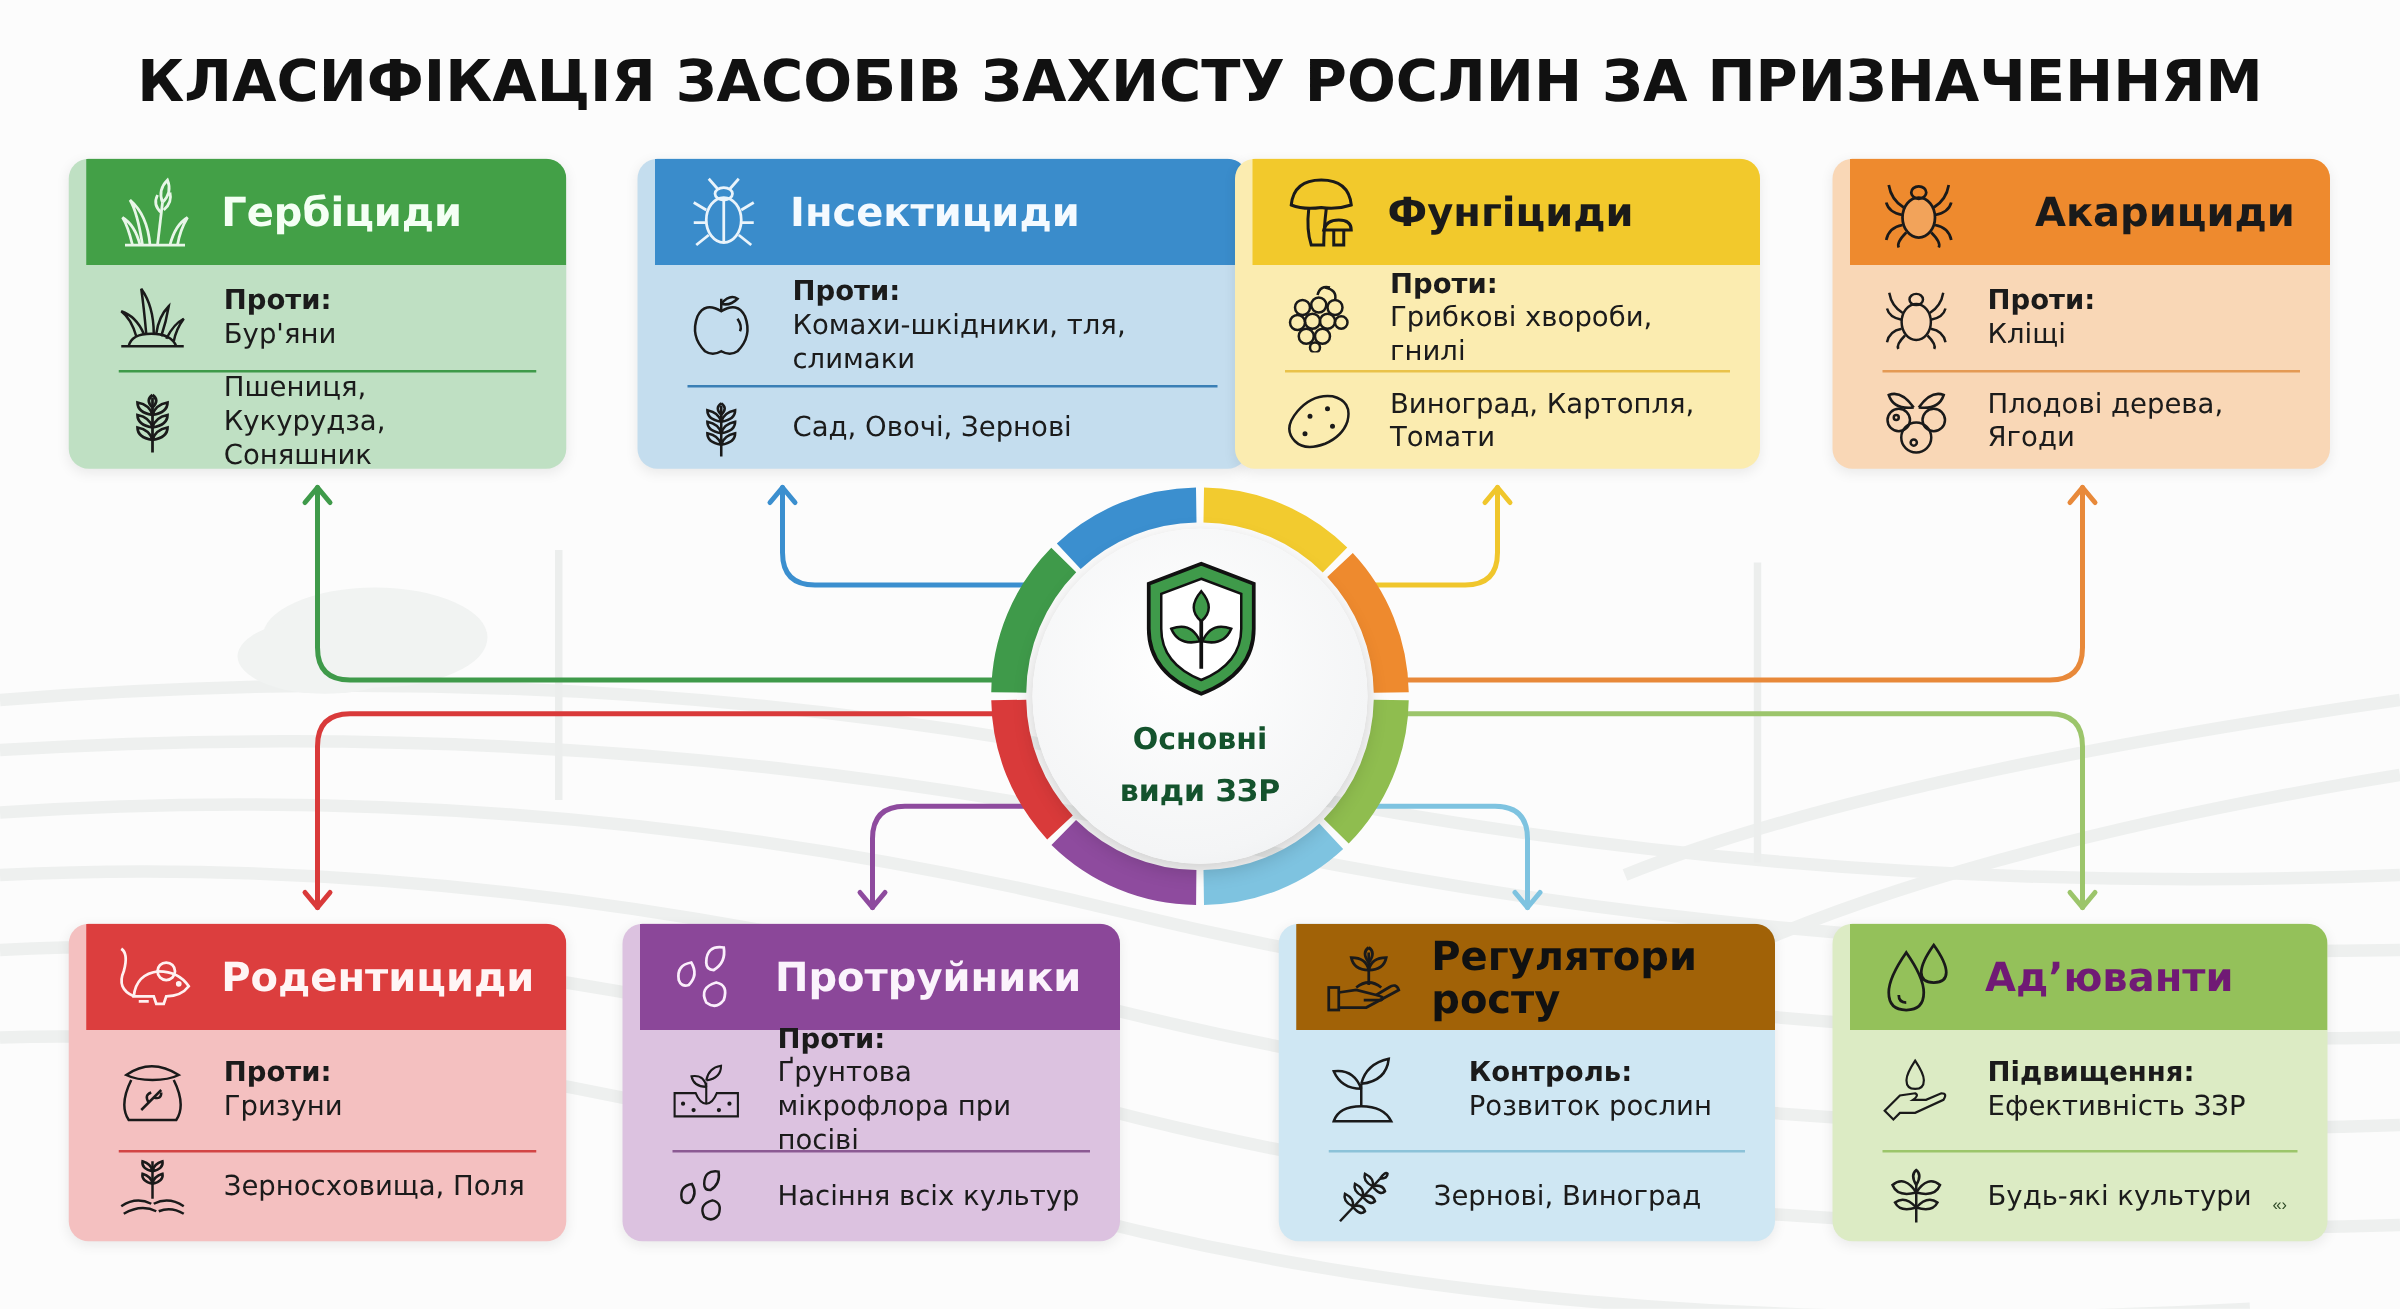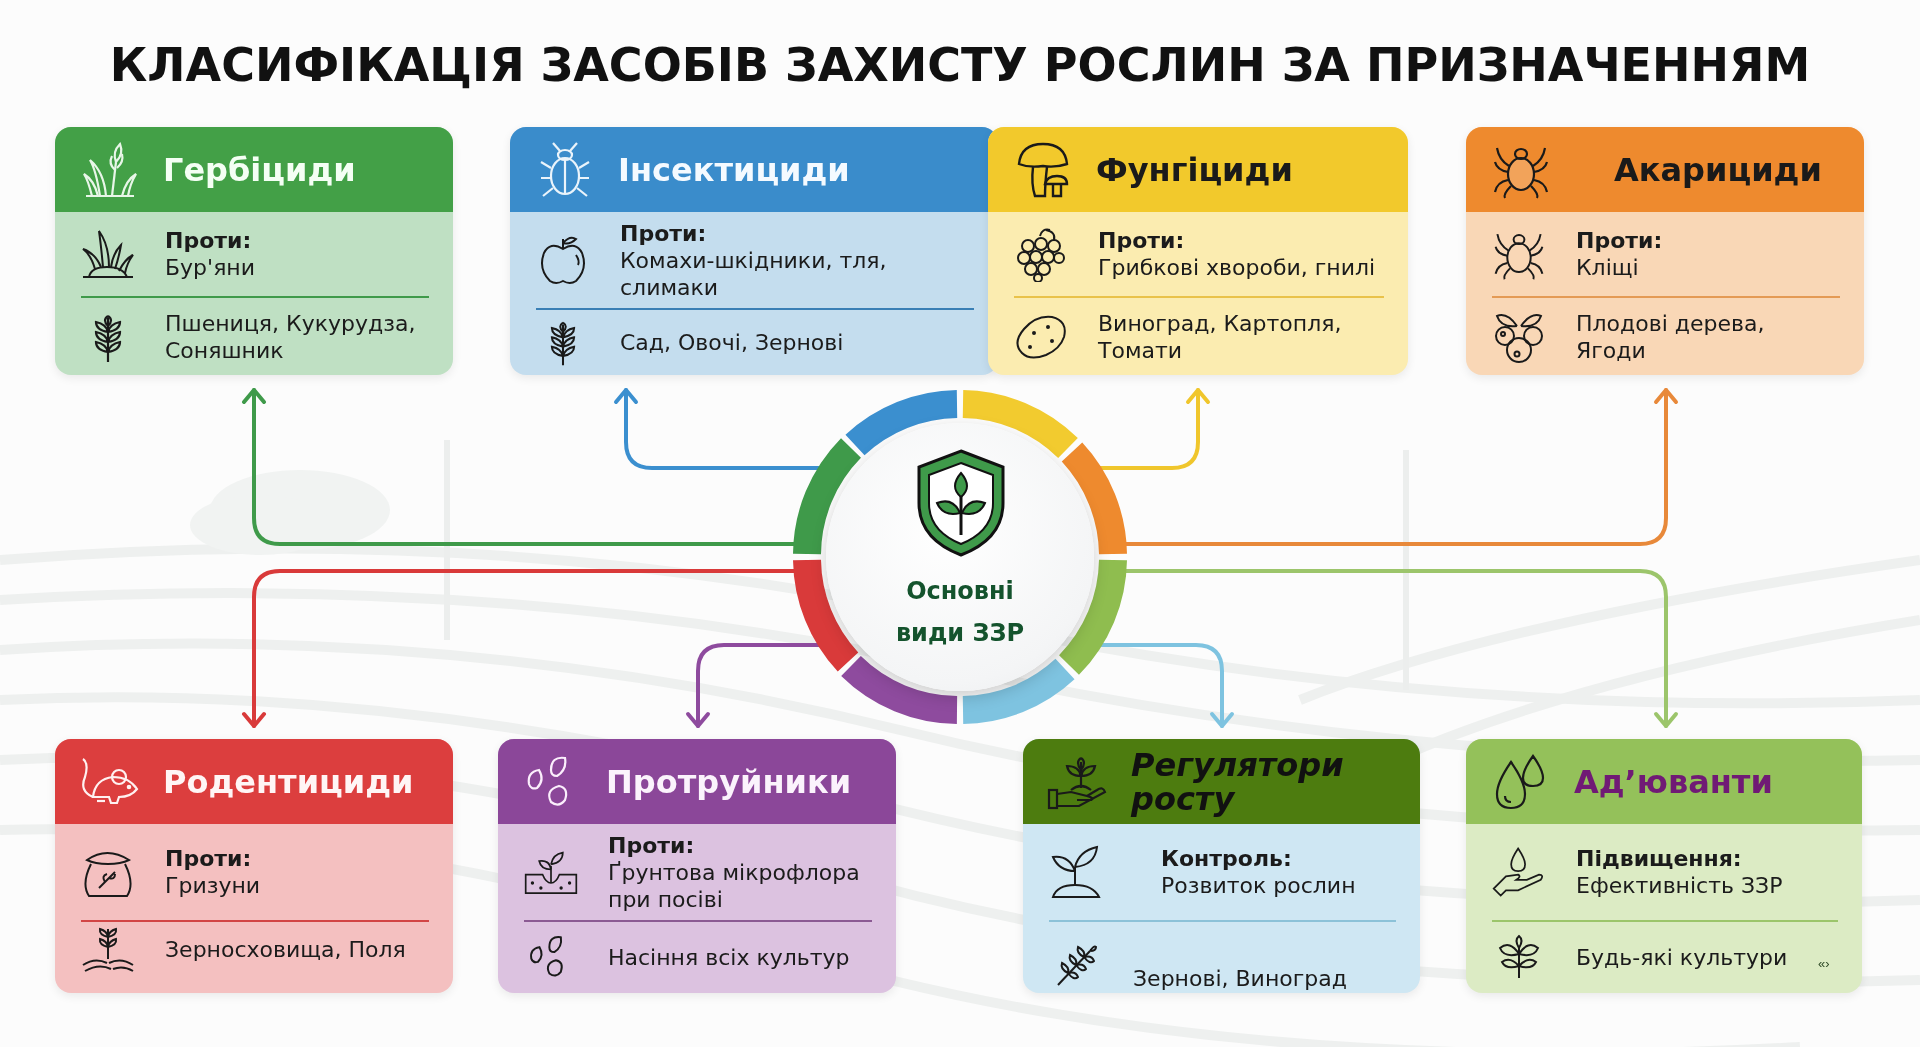--- a/index.html
+++ b/index.html
@@ -13,20 +13,21 @@
   .bg-svg { position: absolute; left: 0; top: 0; width: 1920px; height: 1047px; z-index: 0; }
   .title {
     position: absolute; left: 0; top: 38px; width: 1920px; text-align: center;
     font-family: "DejaVu Sans", sans-serif; font-weight: bold; font-size: 46px;
     letter-spacing: 0px; color: #111; z-index: 2;
   }
   .connectors { position: absolute; left: 0; top: 0; width: 1920px; height: 1047px; z-index: 1; }
   .card {
     position: absolute; border-radius: 16px; overflow: hidden; z-index: 3;
     box-shadow: 0 3px 10px rgba(0,0,0,0.08);
+    padding-left: 14px;
   }
   .card-head {
     height: 85px; display: flex; align-items: center; padding-left: 24px;
   }
   .card-head .hicon { width: 62px; height: 62px; flex: 0 0 62px; display: flex; align-items: center; justify-content: center; }
   .card-head .htitle {
     margin-left: 22px; font-family: "DejaVu Sans", sans-serif; font-weight: bold; font-size: 32px; line-height: 34px;
   }
   .card-body { padding: 0 24px 0 26px; }
   .row { display: flex; align-items: center; }
@@ -438,21 +439,21 @@
           <path d="M26 16 Q26 2 40 4 Q42 16 32 22 Q26 22 26 16 Z"></path>
           <path d="M26 48 Q20 36 34 32 Q44 34 40 46 Q34 54 26 48 Z"></path>
         </svg>
       </span>
       <div class="rtext">Насіння всіх культур</div>
     </div>
   </div>
 </div>
 
 <div class="card" style="left:1023px; top:739px; width:397px; height:254px; background:#cfe7f3;">
-  <div class="card-head" style="background:#4d7c0f;font-style:italic;">
+  <div class="card-head" style="background:#a16207;">
     <span class="hicon">
       <svg width="62" height="60" viewBox="0 0 62 60" fill="none" stroke="#1a1a1a" stroke-width="2.2">
         <path d="M34 36 L34 10"></path>
           <path d="M34 6 Q28 10 34 18 Q40 10 34 6"></path>
         <path d="M34 24 Q22 24 20 14 Q32 14 34 24"></path>
           <path d="M34 24 Q46 24 48 14 Q36 14 34 24"></path>
         <path d="M24 38 Q34 30 44 38"></path>
         <rect x="2" y="38" width="8" height="18"></rect>
           <path d="M10 42 L24 40 L40 44 Q48 46 44 48 L30 48"></path>
           <path d="M10 54 L32 54 L58 40 Q56 34 50 38 L40 44"></path>
@@ -469,21 +470,21 @@
             <path d="M26 26 Q10 26 4 12 Q20 10 26 26"></path>
             <path d="M26 22 Q30 6 48 2 Q46 20 26 22"></path>
         </svg>
       </span>
       <div class="rtext">
         <b>Контроль:</b>
         <span>Розвиток рослин</span>
       </div>
     </div>
     <div class="divider" style="background:#8cc2d8;"></div>
-    <div class="row row2" style="height:70px;align-items:flex-end;">
+    <div class="row row2" style="height:70px;">
       <span class="ricon">
         <svg width="44" height="44" viewBox="0 0 44 44" fill="none" stroke="#1a1a1a" stroke-width="2">
           <path d="M4 42 L36 8"></path>
             <path d="M36 8 Q40 2 42 4 Q42 8 36 8"></path>
           <path d="M30 14 Q22 10 24 4 Q32 8 30 14"></path>
             <path d="M30 14 Q36 22 40 18 Q38 12 30 14"></path>
           <path d="M22 22 Q14 18 16 12 Q24 16 22 22"></path>
             <path d="M22 22 Q28 30 32 26 Q30 20 22 22"></path>
           <path d="M14 30 Q6 26 8 20 Q16 24 14 30"></path>
             <path d="M14 30 Q20 38 24 34 Q22 28 14 30"></path>

